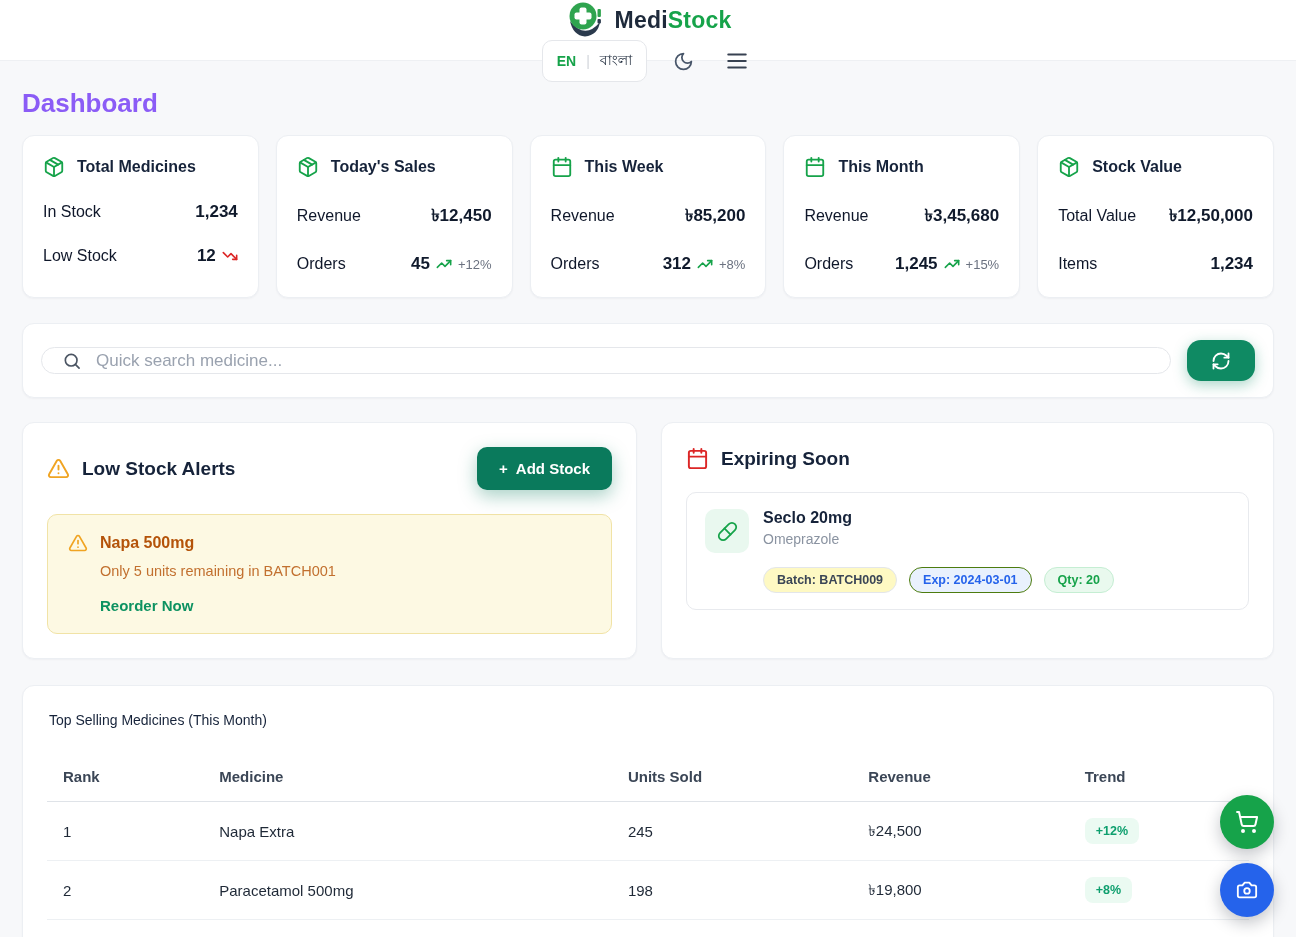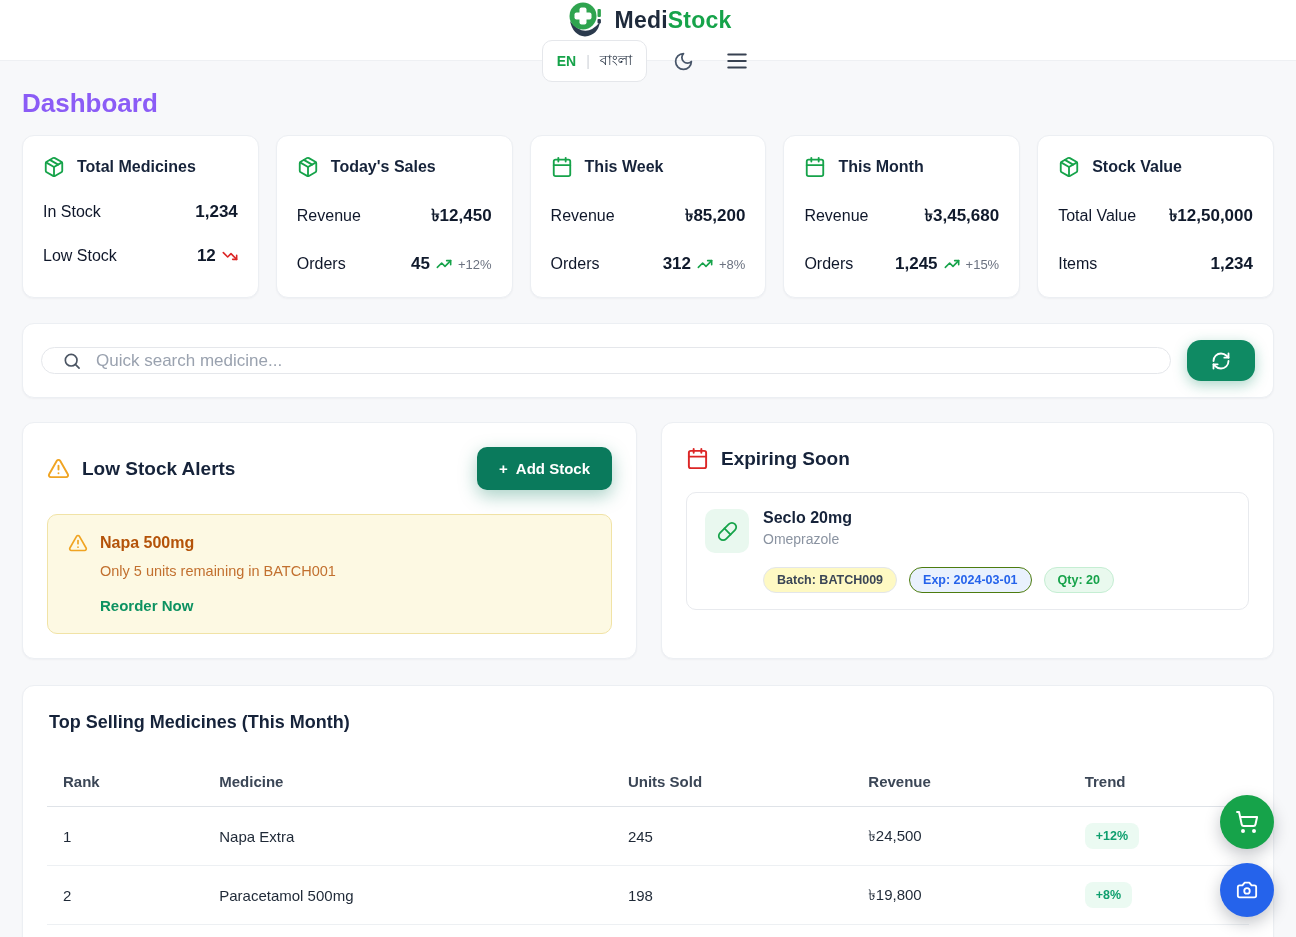--- a/index.html
+++ b/index.html
@@ -103,21 +103,21 @@
   .badge-row { display:flex; gap:12px; margin-top:14px; margin-left:58px; }
   .badge {
     font-size:12.5px; font-weight:bold; border-radius:999px; padding:5px 13px; white-space:nowrap;
   }
   .badge-gray  { background:#fef9c3; border:1px solid #e3e6ea; color:#3b4656; }
   .badge-blue  { background:#e9f1fd; border:1px solid #4d7c0f; color:#2563eb; }
   .badge-green { background:#e9f9ee; border:1px solid #c5eed3; color:#16a34a; }
 
   
   .table-card { margin-top:26px; padding:26px 24px; }
-  .table-title { font-size:18px; font-weight:bold; color:#16233a; margin-left:2px; }
+  .table-title { font-size:14px; font-weight:normal; color:#16233a; margin-left:2px; }
   table { width:100%; border-collapse:collapse; margin-top:28px; }
   th {
     text-align:left; font-size:15px; font-weight:bold; color:#3b4656;
     padding:12px 16px 16px 16px; border-bottom:1px solid #dfe3e8;
   }
   td { font-size:15px; color:#1f2937; padding:16px; border-bottom:1px solid #edf0f3; }
   .trend-chip {
     display:inline-block; background:#ebfaf2; color:#0e9f6e;
     font-size:12.5px; font-weight:bold; border-radius:8px; padding:6px 11px;
   }

